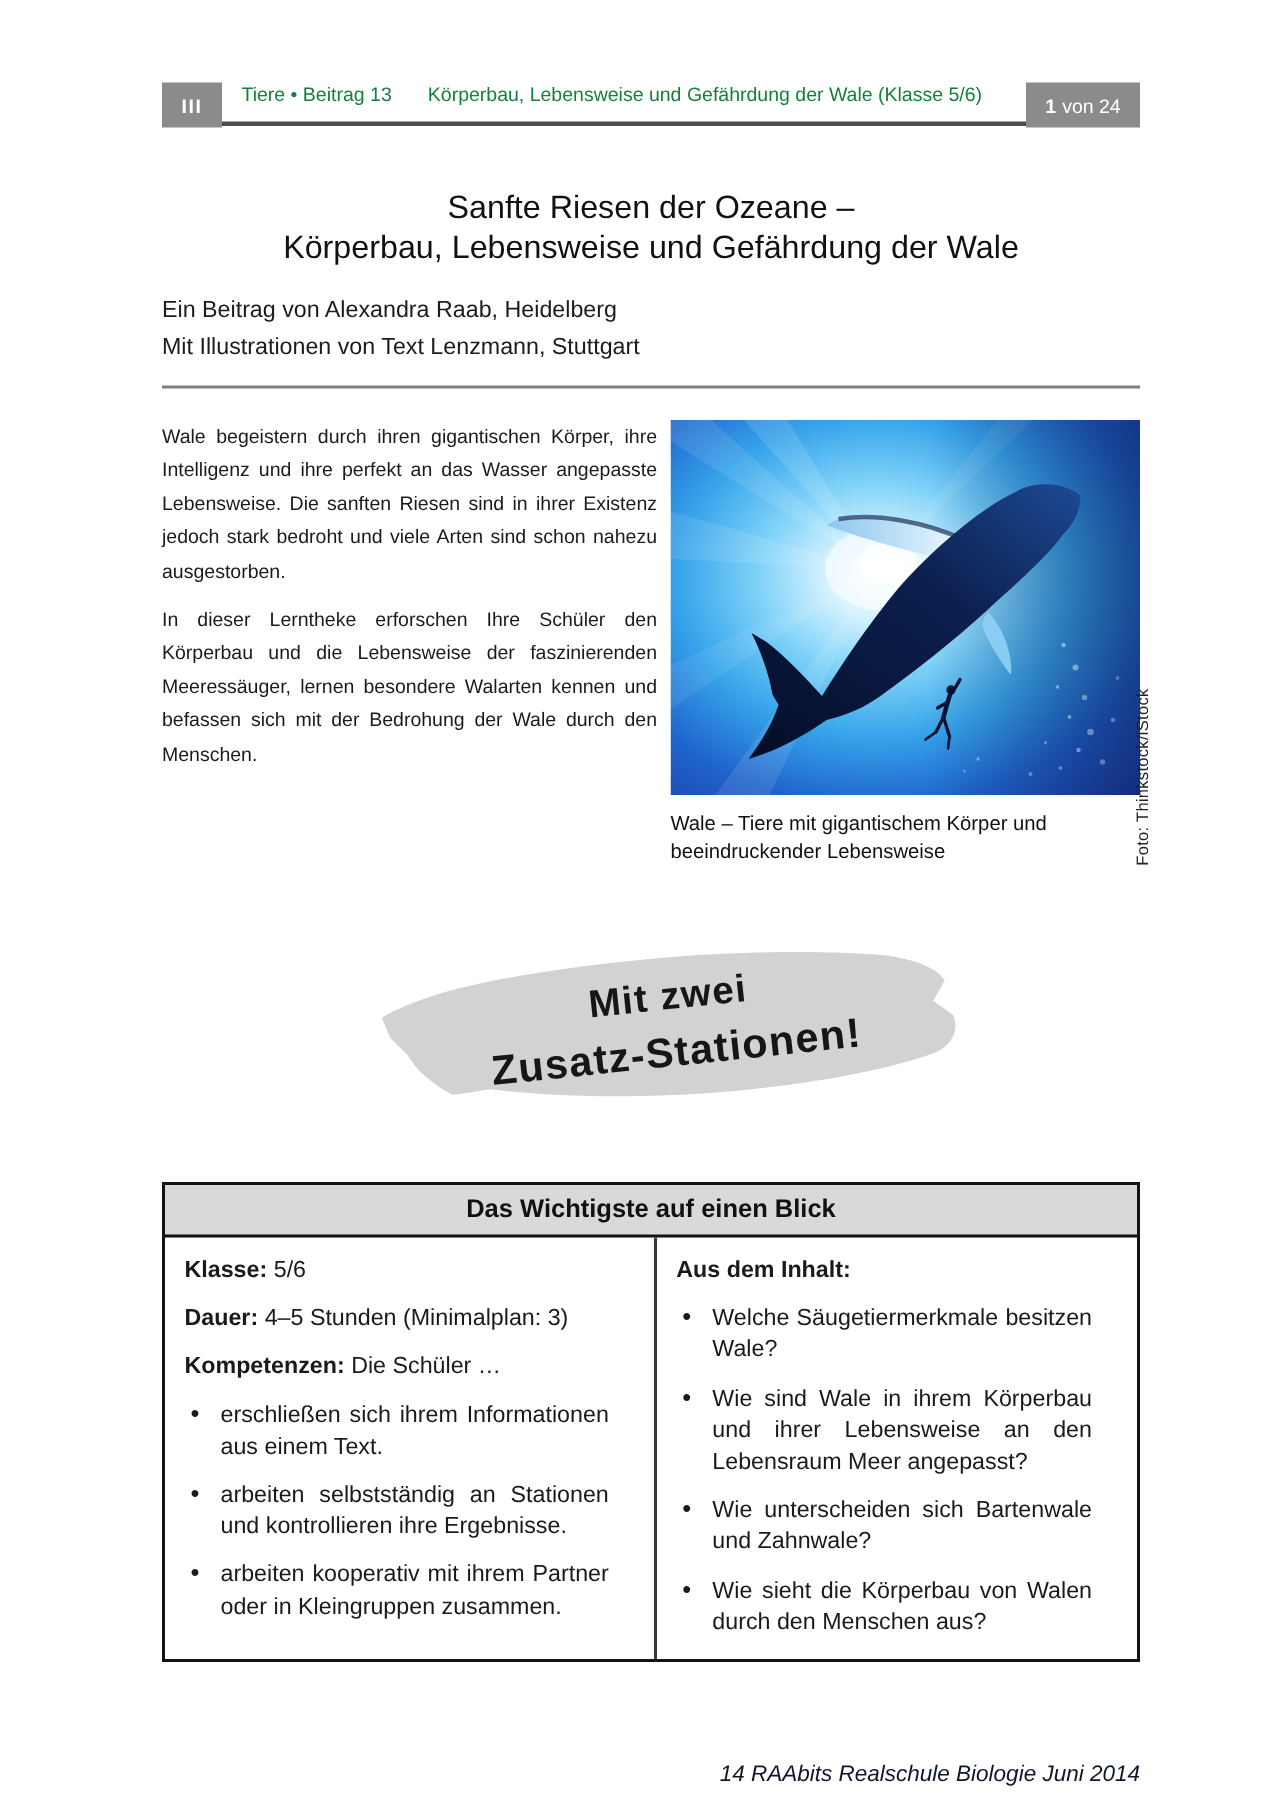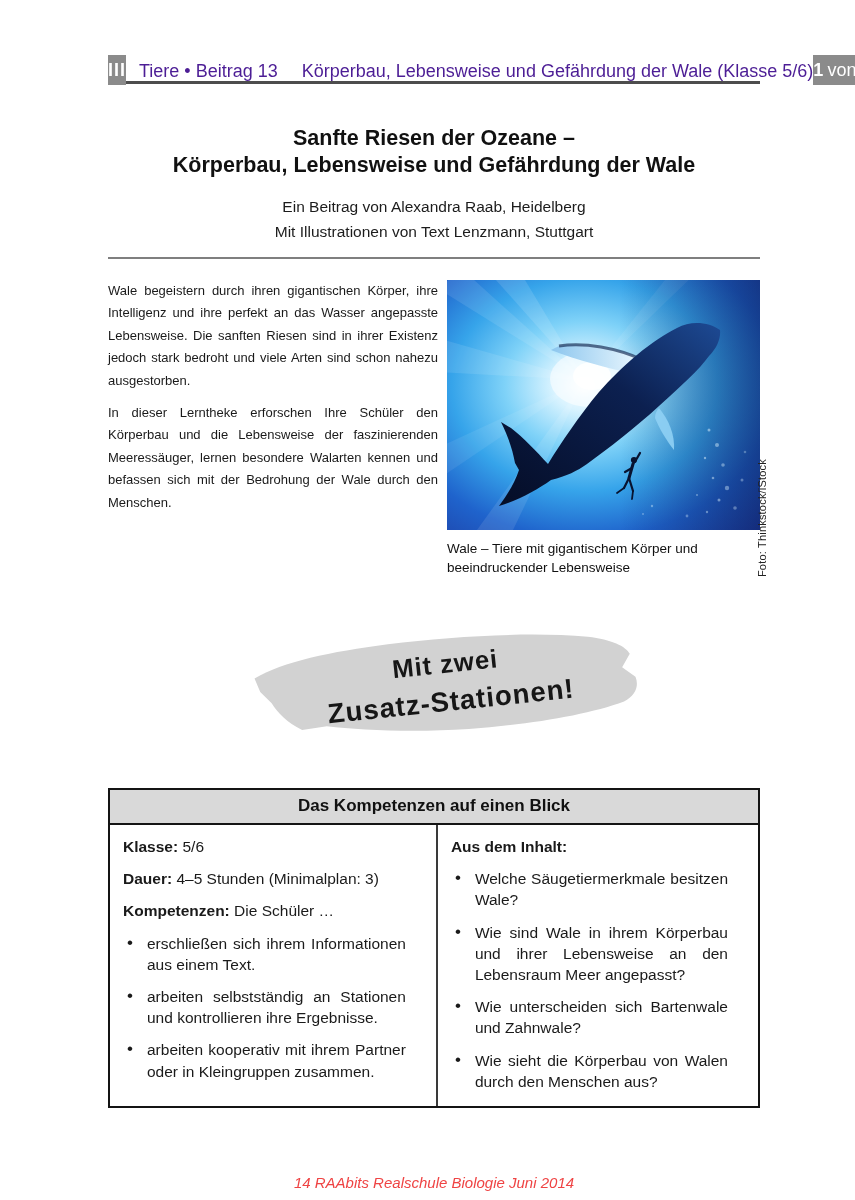--- a/index.html
+++ b/index.html
@@ -13,49 +13,49 @@
   }
   .content{margin:0 95px 0 108px;}
 
   
   .header-bar{
     margin-top:55px;
     position:relative;
     display:flex;
     align-items:stretch;
     height:30px;
-    font-size:18px;
+    font-size:13px;
   }
   .header-bar .rule{
     position:absolute;left:0;right:0;bottom:1px;height:3px;
     background:#4d4d4d;z-index:0;
   }
   .hdr-box{
     position:relative;z-index:1;
     background:#8b8b8b;color:#ffffff;
     display:flex;align-items:center;justify-content:center;
   }
   .hdr-box.section{width:40px;font-weight:bold;letter-spacing:1px;}
   .hdr-box.pageno{width:76px;margin-left:auto;white-space:nowrap;}
   .hdr-box.pageno .num{font-weight:bold;margin-right:4px;}
   .hdr-texts{
     position:relative;z-index:1;
-    display:flex;align-items:flex-end;
+    display:flex;align-items:flex-start;
     gap:24px;margin-left:13px;margin-bottom:3px;
-    color:#4c1d95;white-space:nowrap;
+    color:#15803d;white-space:nowrap;
   }
 
   
   .doc-title{
     margin-top:40px;
     text-align:center;
-    font-size:21.5px;font-weight:bold;
+    font-size:21.5px;font-weight:normal;
     line-height:27px;color:#111;
   }
-  .bylines{margin-top:15px;font-size:15.5px;line-height:25px;color:#1c1c1c;text-align:center;}
+  .bylines{margin-top:15px;font-size:15.5px;line-height:25px;color:#1c1c1c;}
   .rule-gray{
     margin-top:13px;height:0;
     border-top:2.5px solid #7f7f7f;
   }
 
   
   .cols{margin-top:21px;display:flex;}
   .intro-col{width:330px;flex:0 0 330px;}
   .intro-col p{
     margin:0 0 10px 0;
@@ -116,22 +116,22 @@
   ul.blist li:last-child{margin-bottom:0;}
   ul.blist li::before{
     content:"\2022";
     position:absolute;left:4px;top:-1px;
     font-size:17px;
   }
 
   
   .footer{
     margin-top:66px;
-    text-align:center;
-    font-size:15px;font-style:italic;color:#ef4444;
+    text-align:right;
+    font-size:15px;font-style:italic;color:#0f172a;
   }
 </style>
 </head>
 <body>
 
 <div class="page">
   <div class="content">
 
     <div class="header-bar">
       <div class="rule"></div>
@@ -280,21 +280,21 @@
              C 44 104 34 94 28 84
              L 16 72 Z" fill="#d2d2d2"></path>
         <g transform="rotate(-6 210 60)">
           <text class="banner-text" x="212" y="52" font-size="27" text-anchor="middle">Mit zwei</text>
           <text class="banner-text" x="214" y="92" font-size="29" text-anchor="middle">Zusatz-Stationen!</text>
         </g>
       </svg>
     </div>
 
     <div class="info-table">
-      <div class="thead">Das Kompetenzen auf einen Blick</div>
+      <div class="thead">Das Wichtigste auf einen Blick</div>
       <div class="tbody">
         <div class="cell left">
           <p class="fact">
             <span class="lbl">Klasse:</span>
             <span>5/6</span>
           </p>
           <p class="fact">
             <span class="lbl">Dauer:</span>
             <span>4–5 Stunden (Minimalplan: 3)</span>
           </p>

